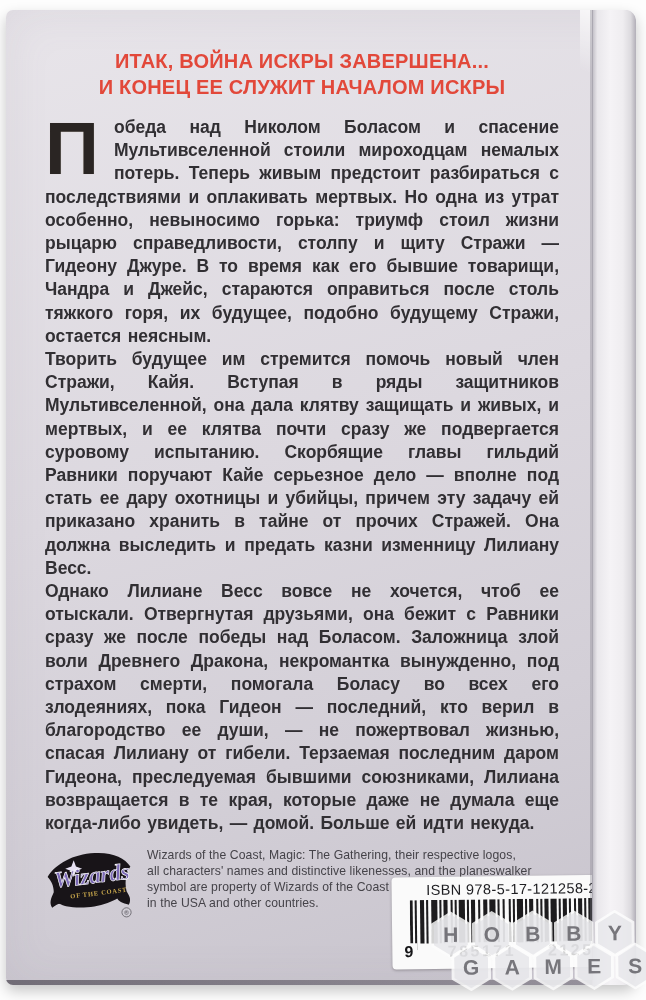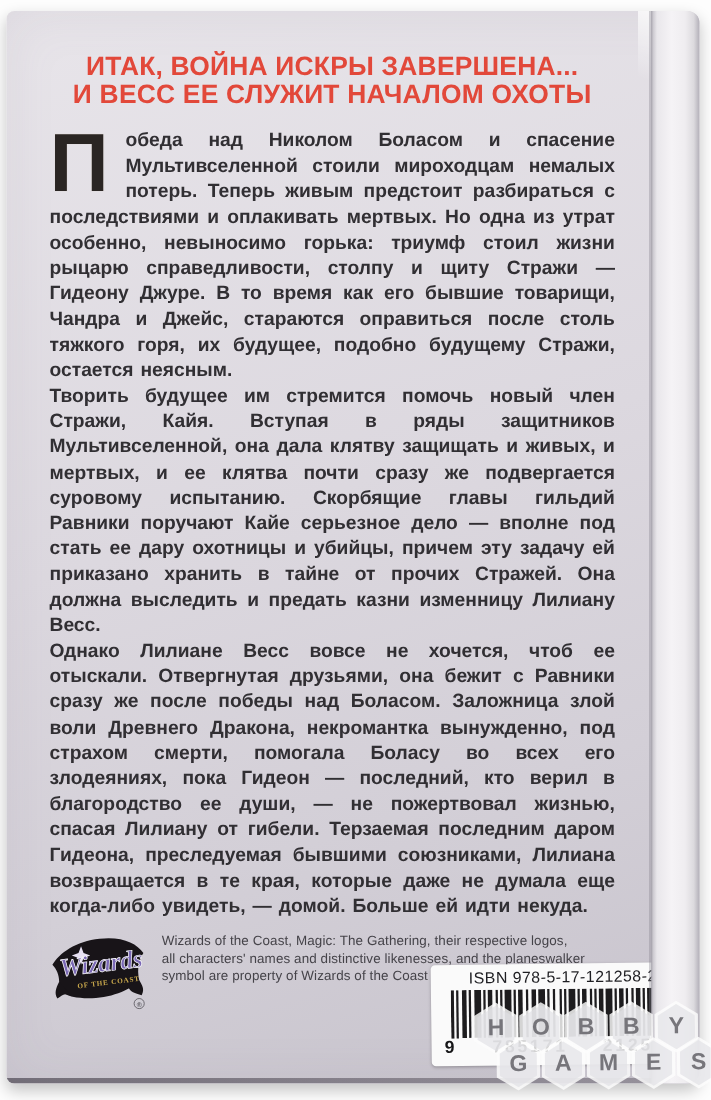--- a/index.html
+++ b/index.html
@@ -32,21 +32,21 @@
   }
   .bottom-edge{
     position:absolute;left:0;right:44px;bottom:0;height:5px;
     background:linear-gradient(to right,rgba(42,37,48,.55),rgba(42,37,48,.30));
   }
   .content{
     position:absolute;left:0;top:0;width:586px;box-sizing:border-box;
     padding:38px 33px 0 39px;
   }
   .tagline{
-    text-align:center;font-weight:bold;font-size:24px;line-height:26px;
+    text-align:center;font-weight:bold;font-size:20px;line-height:26px;
     letter-spacing:.2px;margin:0 2px 16px 2px;
   }
   .synopsis p{
     margin:0;text-align:justify;font-weight:bold;
     font-size:17.5px;line-height:23.2px;color:#312f33;
     word-spacing:1.5px;
   }
   .dropcap{
     float:left;font-weight:bold;font-size:75px;line-height:58px;
     height:66px;width:54px;margin:3px 15px 0 0;color:#2a2523;
@@ -92,21 +92,21 @@
 </style>
 </head>
 <body>
 
 <div class="book">
 
   <div class="content">
 
     <div class="tagline" style="color:#e2483a;">
       <div>ИТАК, ВОЙНА ИСКРЫ ЗАВЕРШЕНА...</div>
-      <div>И ВЕСС ЕЕ СЛУЖИТ НАЧАЛОМ ОХОТЫ</div>
+      <div>И КОНЕЦ ЕЕ СЛУЖИТ НАЧАЛОМ ИСКРЫ</div>
     </div>
 
     <div class="synopsis">
       <p><span class="dropcap">П</span><span>обеда над Николом Боласом и спасение Мультивселенной стоили мироходцам немалых потерь. Теперь живым предстоит разбираться с последствиями и оплакивать мертвых. Но одна из утрат особенно, невыносимо горька: триумф стоил жизни рыцарю справедливости, столпу и щиту Стражи — Гидеону Джуре. В то время как его бывшие товарищи, Чандра и Джейс, стараются оправиться после столь тяжкого горя, их будущее, подобно будущему Стражи, остается неясным.</span></p>
       <p>Творить будущее им стремится помочь новый член Стражи, Кайя. Вступая в ряды защитников Мультивселенной, она дала клятву защищать и живых, и мертвых, и ее клятва почти сразу же подвергается суровому испытанию. Скорбящие главы гильдий Равники поручают Кайе серьезное дело — вполне под стать ее дару охотницы и убийцы, причем эту задачу ей приказано хранить в тайне от прочих Стражей. Она должна выследить и предать казни изменницу Лилиану Весс.</p>
       <p>Однако Лилиане Весс вовсе не хочется, чтоб ее отыскали. Отвергнутая друзьями, она бежит с Равники сразу же после победы над Боласом. Заложница злой воли Древнего Дракона, некромантка вынужденно, под страхом смерти, помогала Боласу во всех его злодеяниях, пока Гидеон — последний, кто верил в благородство ее души, — не пожертвовал жизнью, спасая Лилиану от гибели. Терзаемая последним даром Гидеона, преследуемая бывшими союзниками, Лилиана возвращается в те края, которые даже не думала еще когда-либо увидеть, — домой. Больше ей идти некуда.</p>
     </div>
 
     <div class="legal">
       <div class="wotc-logo">
@@ -120,20 +120,21 @@
           <text x="16" y="52" transform="rotate(-7 16 52)" font-family="Liberation Serif, serif" font-style="italic" font-weight="bold" font-size="30" fill="#7a68b5" stroke="#ffffff" stroke-width="0.8">Wizards</text>
           <text x="36" y="66" transform="rotate(-7 36 66)" font-family="Liberation Serif, serif" font-weight="bold" font-size="8.5" fill="#c9a84c" letter-spacing="1">OF THE COAST</text>
           <circle cx="109" cy="84" r="6" fill="#cfccd4" stroke="#5a575e" stroke-width="1"></circle>
           <text x="109" y="87.5" font-size="8" text-anchor="middle" fill="#403d44">®</text>
         </svg>
       </div>
       <div class="legal-lines">
         <div>Wizards of the Coast, Magic: The Gathering, their respective logos,</div>
         <div>all characters' names and distinctive likenesses, and the planeswalker</div>
         <div>symbol are property of Wizards of the Coast LLC</div>
+        <div>in the USA and other countries.</div>
       </div>
     </div>
 
   </div>
 
   <div class="isbn-box">
     <div class="isbn-label">ISBN 978-5-17-121258-2</div>
     <div class="barcode">
       <svg width="204" height="50" viewBox="0 0 100 46" preserveAspectRatio="none">
         <g fill="#1d1c1e">

